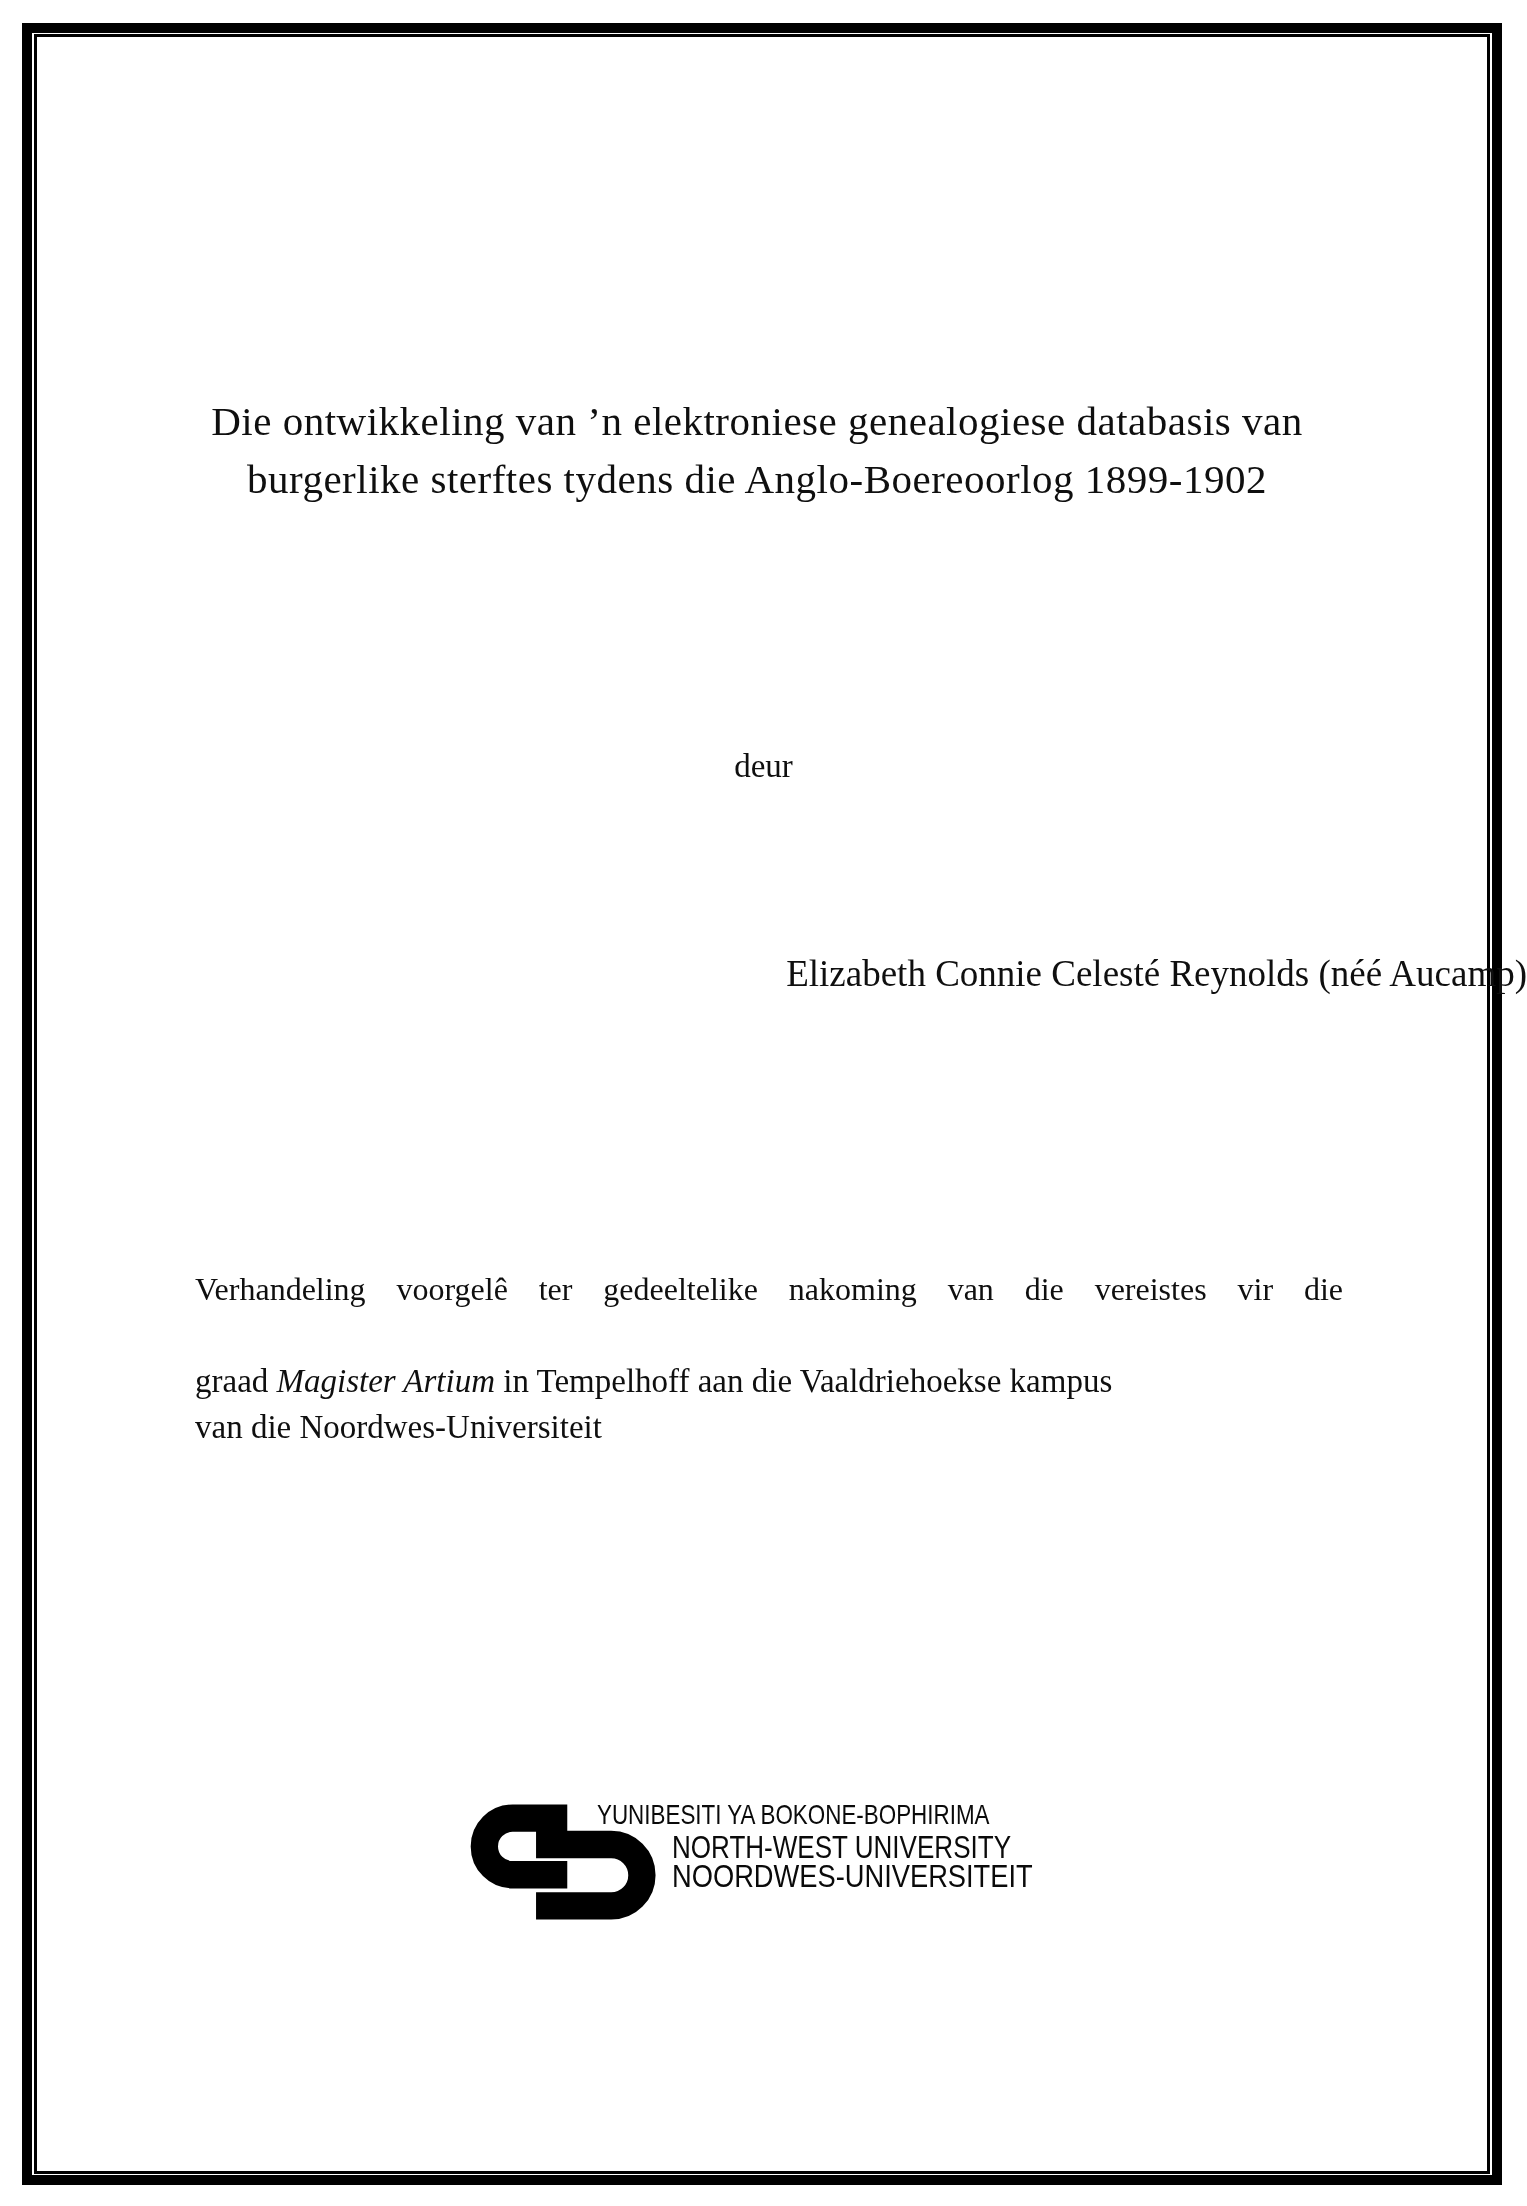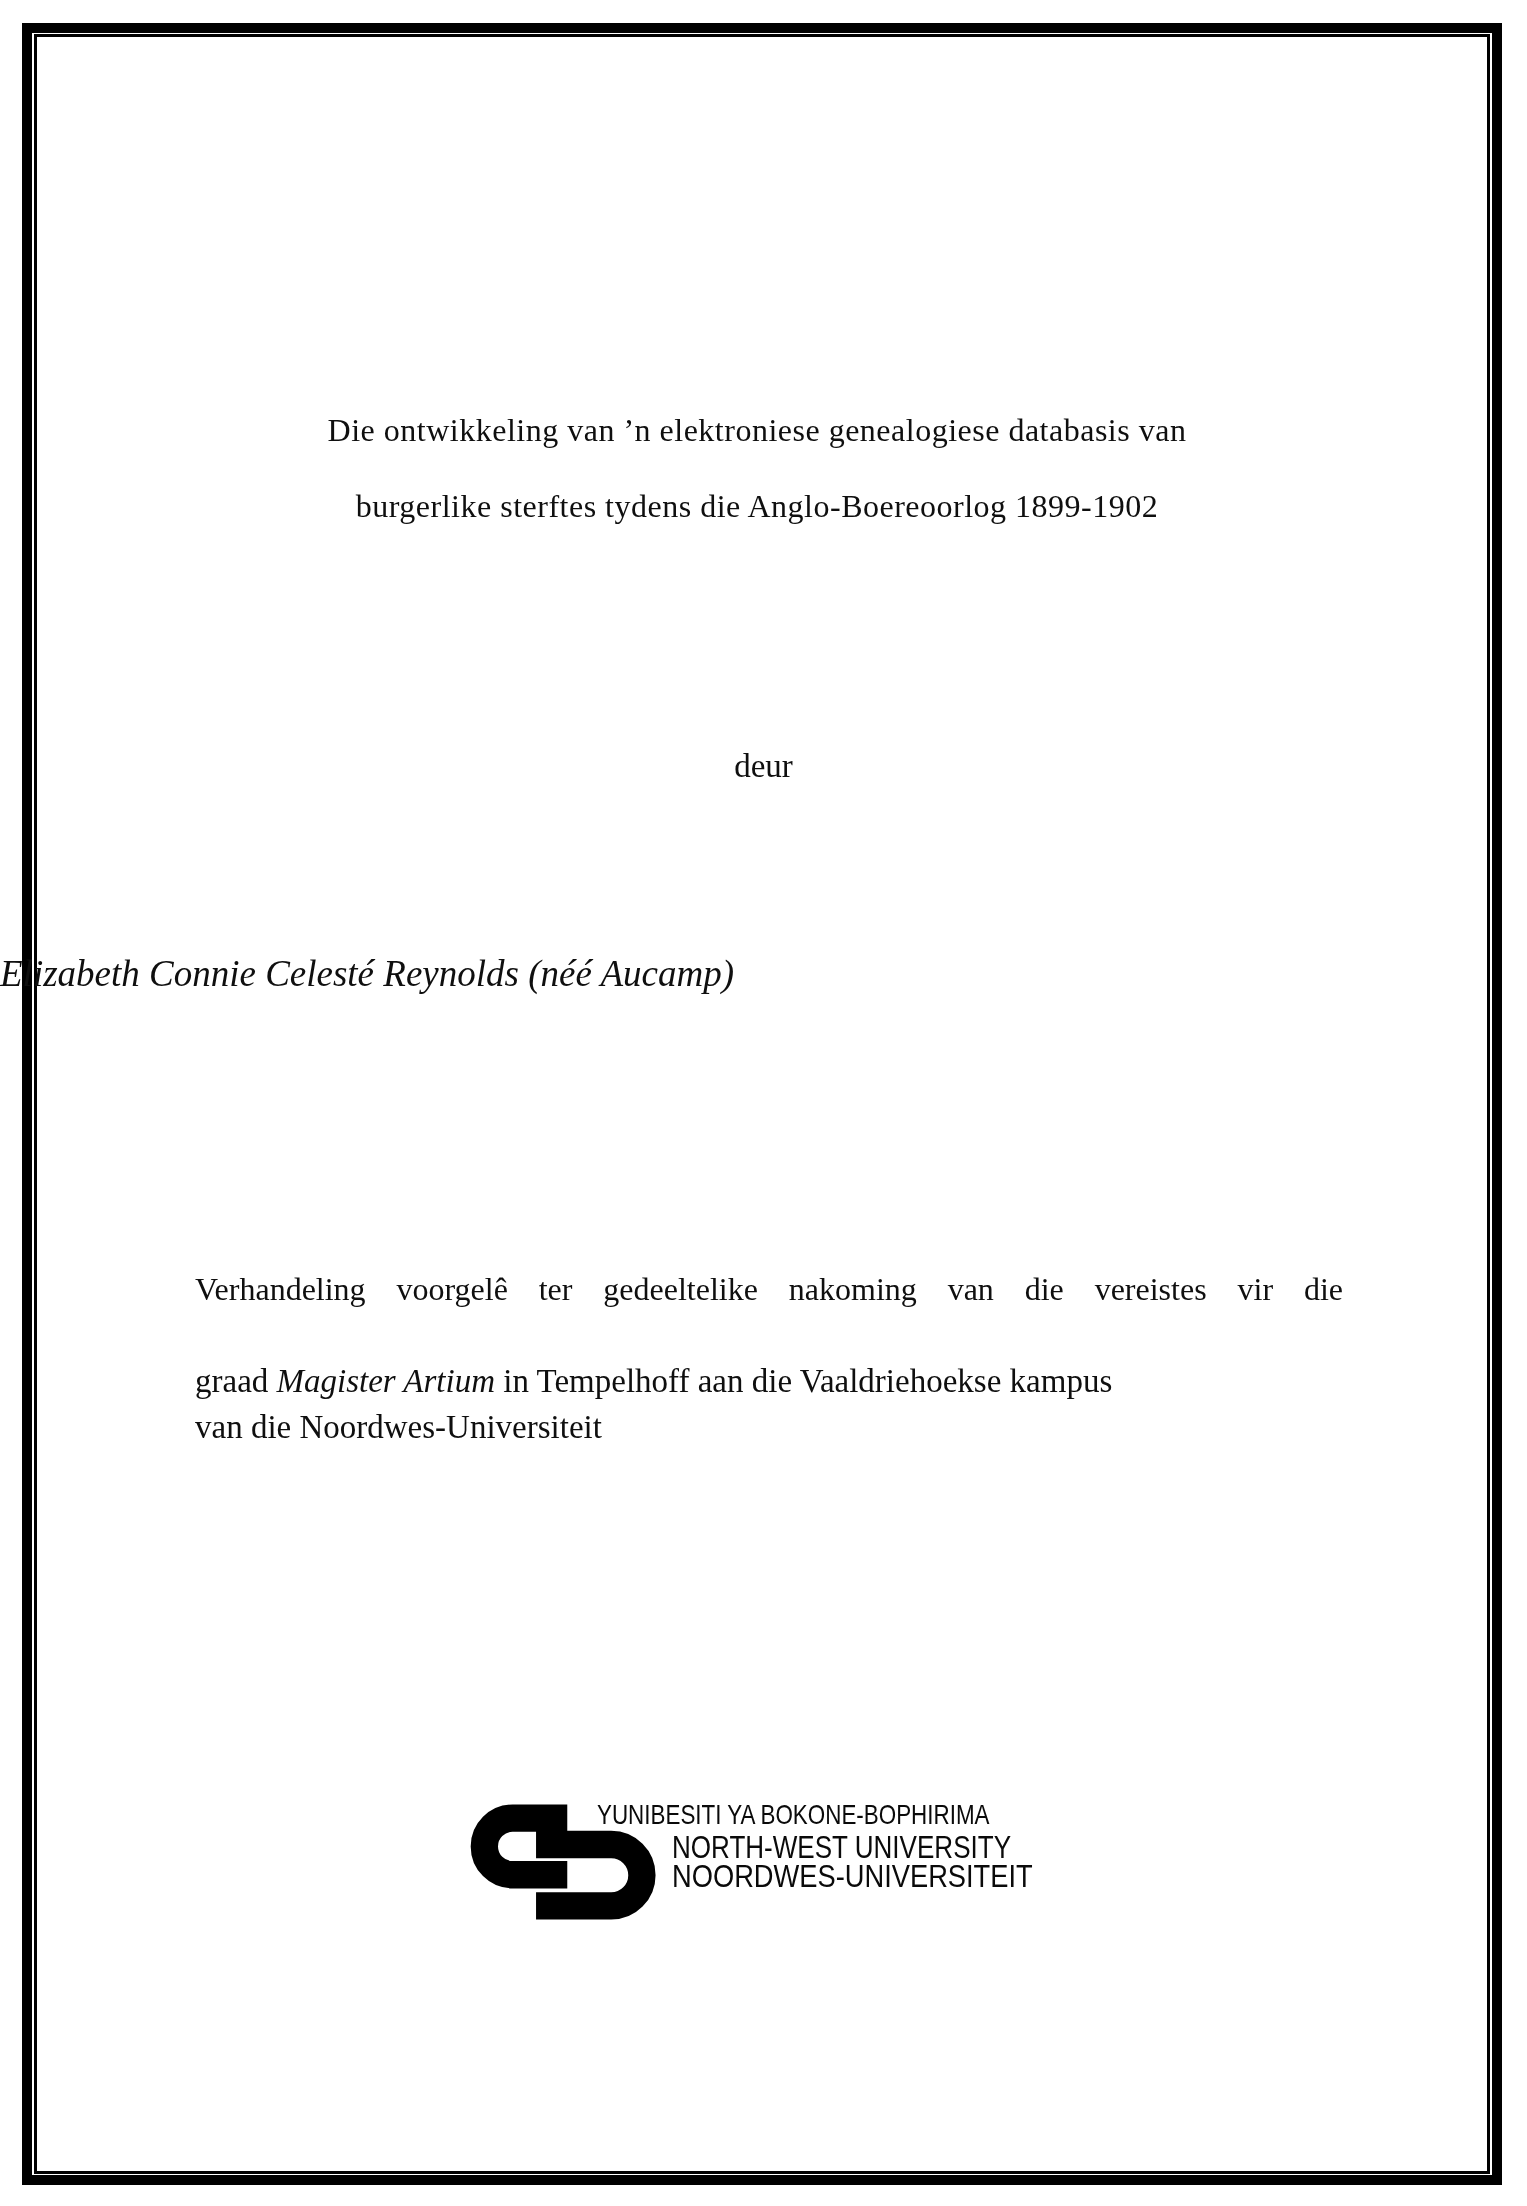--- a/index.html
+++ b/index.html
@@ -22,36 +22,35 @@
   .frame-inner {
     position: absolute;
     left: 34px; top: 34px; right: 37px; bottom: 32px;
     border: 3px solid #000;
     pointer-events: none;
   }
   .title-block {
     position: absolute;
     left: 160px; right: 173px; top: 392px;
     text-align: center;
-    font-size: 32px;
-    line-height: 76px;
+    font-size: 41px;
+    line-height: 58px;
     letter-spacing: 0.5px;
   }
   .byline {
     position: absolute;
     left: 0; right: 0; top: 748px;
     text-align: center;
     font-size: 33px;
   }
   .author {
     position: absolute;
     left: 0; right: 0; top: 952px;
-    text-align: left;
+    text-align: right;
     font-size: 37px;
-    font-style: italic;
   }
   .statement {
     position: absolute;
     left: 195px; top: 1266px;
     width: 1148px;
     font-size: 33px;
     line-height: 46px;
   }
   .statement .justified {
     text-align: justify;

